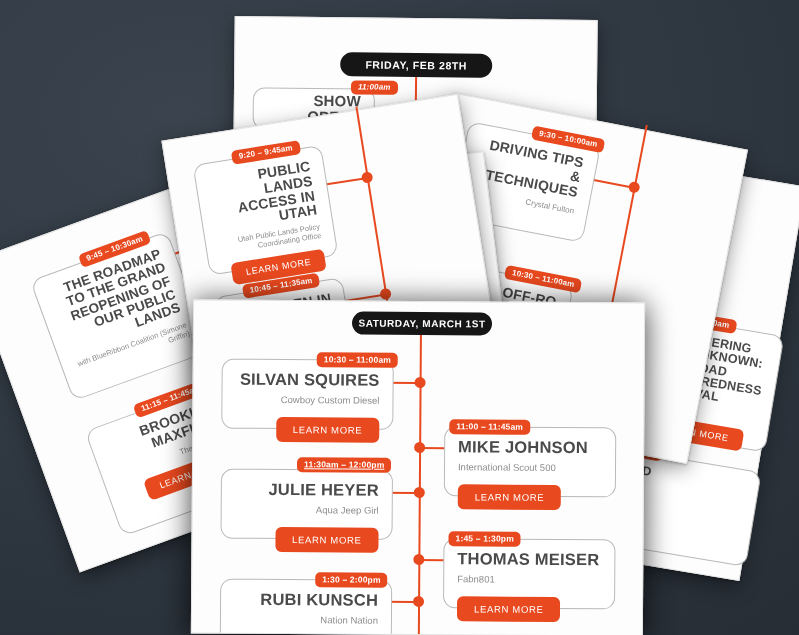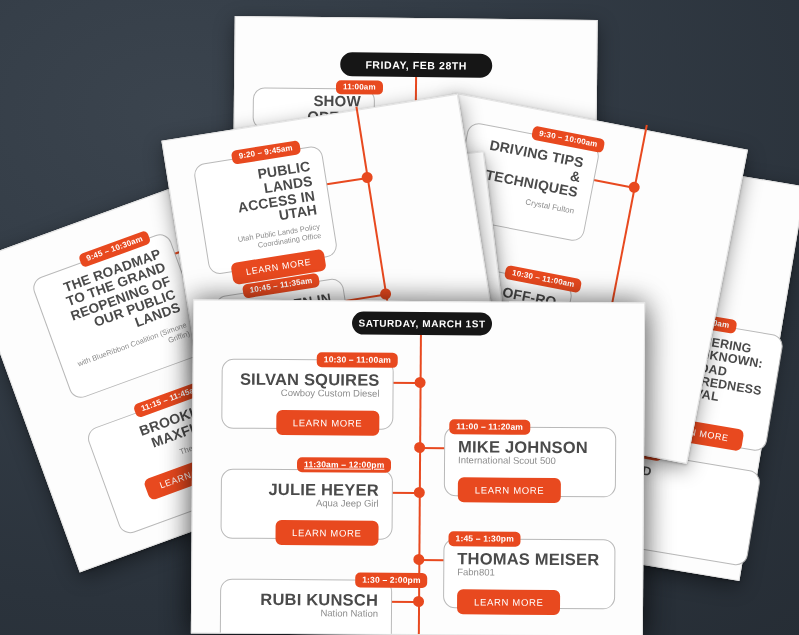--- a/index.html
+++ b/index.html
@@ -172,21 +172,21 @@
     left: 192px; top: 301px; width: 452px; height: 334px;
     transform: rotate(0.4deg);
     z-index: 20;
     box-shadow: 0 -3px 26px rgba(0,0,0,.40), 0 10px 30px rgba(0,0,0,.45);
   }
   #sheet-sat-front .date-pill { left: 158px; top: 10px; width: 140px; height: 23px; font-size: 10px; }
   #sheet-sat-front .tl-line { left: 226px; top: 33px; height: 304px; }
 
   
   #sheet-sat-front .scard .title { font-size: 16.5px; }
-  #sheet-sat-front .scard .sub   { font-size: 9.5px; }
+  #sheet-sat-front .scard .sub   { font-size: 9.5px; margin-top: 7px; }
   #sheet-sat-front .learn        { margin-top: 11px; font-size: 9.5px; padding: 8px 17px 7px; }
   #sheet-sat-front .time-chip    { font-size: 8.5px; }
 
   
   .sheet { overflow: visible; }
   .clip { position: absolute; inset: 0; overflow: hidden; }
 
   .stage-clip { position:absolute; inset:0; overflow:hidden; }
 </style>
 </head>
@@ -206,21 +206,21 @@
     <div class="tl-arm" style="left:180px; top:183px; width:42px;"></div>
 
     <div class="tl-dot" style="left:175px; top:238px;"></div>
     <div class="tl-arm" style="left:148px; top:243px; width:28px;"></div>
 
     <div class="tl-dot" style="left:175px; top:302px;"></div>
 
     <div class="scard pad right" style="left:18px; top:70px; width:122px; height:42px; display:flex; align-items:center; justify-content:flex-end;">
       <div class="title" style="font-size:15px;">SHOW OPENS</div>
     </div>
-    <div class="time-chip" style="left:101px; top:62px;">11:00am</div>
+    <div class="time-chip" style="left:116px; top:62px;font-style:italic;">11:00am</div>
   </div>
 
   <div class="sheet" id="sheet-sat-right">
     <div class="date-pill">SATURDAY, MARCH 1ST</div>
     <div class="tl-line"></div>
 
     <div class="tl-dot" style="left:129px; top:64px;"></div>
     <div class="tl-arm" style="left:92px; top:69px; width:38px;"></div>
 
     <div class="tl-dot" style="left:129px; top:168px;"></div>
@@ -344,38 +344,38 @@
         <div class="sub">Cowboy Custom Diesel</div>
         <div class="learn">LEARN MORE</div>
       </div>
       <div class="time-chip" style="left:123px; top:51px;">10:30 – 11:00am</div>
 
       <div class="scard pad left" style="left:251px; top:124px; width:172px; height:70px;">
         <div class="title">MIKE JOHNSON</div>
         <div class="sub">International Scout 500</div>
         <div class="learn">LEARN MORE</div>
       </div>
-      <div class="time-chip" style="left:256px; top:117px;">11:00 – 11:20am</div>
+      <div class="time-chip" style="left:256px; top:117px;">11:00 – 11:45am</div>
 
       <div class="scard pad right" style="left:28px; top:168px; width:172px; height:70px;">
         <div class="title">JULIE HEYER</div>
         <div class="sub">Aqua Jeep Girl</div>
         <div class="learn">LEARN MORE</div>
       </div>
       <div class="time-chip" style="left:104px; top:156px;text-decoration:underline;">11:30am – 12:00pm</div>
 
       <div class="scard pad left" style="left:251px; top:236px; width:172px; height:70px;">
         <div class="title">THOMAS MEISER</div>
         <div class="sub">Fabn801</div>
         <div class="learn">LEARN MORE</div>
       </div>
       <div class="time-chip" style="left:256px; top:229px;">1:45 – 1:30pm</div>
 
       <div class="scard pad right" style="left:28px; top:278px; width:172px; height:70px;">
         <div class="title">RUBI KUNSCH</div>
         <div class="sub">Nation Nation</div>
       </div>
-      <div class="time-chip" style="left:123px; top:271px;margin-left:40px;">1:30 – 2:00pm</div>
+      <div class="time-chip" style="left:123px; top:271px;">1:30 – 2:00pm</div>
     </div>
   </div>
 
 </div>
 </div>
 
 </body></html>

